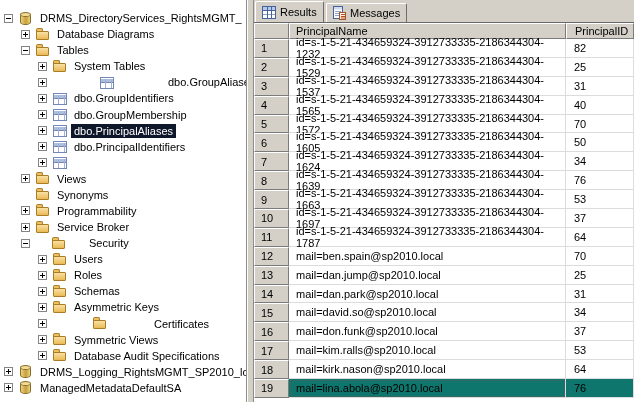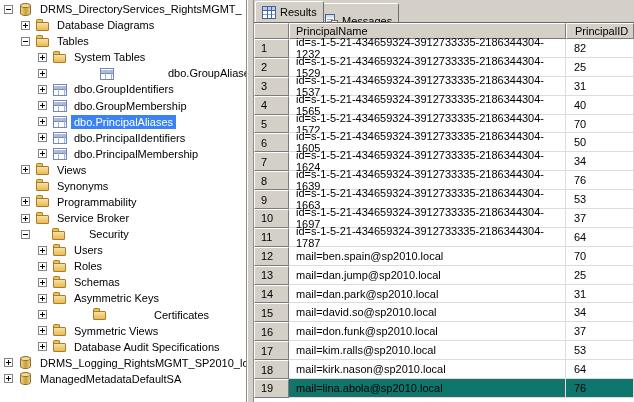--- a/index.html
+++ b/index.html
@@ -6,21 +6,21 @@
   #screen {
     position:relative; width:634px; height:402px; overflow:hidden;
     font-family:"Liberation Sans", sans-serif; font-size:11px; color:#000;
     background:#fff; cursor:default; user-select:none;
   }
 
   
   #tree-panel {
     position:absolute; left:0; top:0; width:247px; height:402px;
     background:#fff; border-right:1px solid #8c8c8c; box-sizing:border-box;
-    overflow:hidden; padding-top:1px;
+    overflow:hidden; padding-top:10px;
   }
   .tree-row { height:16.08px; display:flex; align-items:center; white-space:nowrap; }
   .tree-row.partial { position:absolute; top:400px; left:0; right:0; height:16px; }
   .expander {
     width:9px; height:9px; flex:0 0 9px; box-sizing:border-box;
     background:#fff; border:1px solid #848484; position:relative; margin-right:6px;
   }
   .expander::before { content:""; position:absolute; left:1px; right:1px; top:3px; height:1px; background:#000; }
   .expander.plus::after { content:""; position:absolute; top:1px; bottom:1px; left:3px; width:1px; background:#000; }
   .expander.none { visibility:hidden; }
@@ -49,38 +49,38 @@
   .icon-table { background:#fff; border:1px solid #7388b4; box-sizing:border-box; height:12px; margin-top:1px; }
   .icon-table::before {
     content:""; position:absolute; left:0; top:1px; right:0; height:3px;
     background:#aebedf; border-bottom:1px solid #7388b4;
   }
   .icon-table::after {
     content:""; position:absolute; top:1px; bottom:0; left:4px; width:5px;
     border-left:1px solid #9fb0d4; border-right:1px solid #9fb0d4;
   }
   .tree-label { padding:1px 3px; }
-  .tree-row.selected .tree-label { background:#3b82f6; color:#fff; }
+  .tree-row.selected .tree-label { background:#0f172a; color:#fff; }
 
   
   #splitter { position:absolute; left:248px; top:0; width:6px; height:402px; background:#d4d0c8; }
   #splitter::after { content:""; position:absolute; right:0; top:0; bottom:0; width:1px; background:#8c8c8c; }
 
   
   #results-panel { position:absolute; left:254px; top:0; width:380px; height:402px; background:#d4d0c8; }
 
   #tab-strip { position:absolute; left:0; top:0; right:0; height:22px; }
   .tab {
     position:absolute; display:flex; align-items:center; gap:4px; padding:0 6px;
     background:#d4d0c8; box-sizing:border-box;
     border-top:1px solid #fff; border-left:1px solid #fff; border-right:1px solid #6e6e6e;
     border-radius:2px 2px 0 0;
   }
   #tab-results  { left:1px;  top:1px; height:21px; z-index:2; }
-  #tab-messages { left:64px; top:3px; height:35px; }
+  #tab-messages { left:72px; top:3px; height:19px; }
 
   #grid {
     position:absolute; left:0; top:22px; width:380px; height:380px;
     background:#fff; border-top:1px solid #686868; box-sizing:border-box; overflow:hidden;
   }
   .grid-header { display:flex; height:16px; }
   .hcell {
     box-sizing:border-box; background:#d4d0c8; display:flex; align-items:center; padding-left:6px;
     border-top:1px solid #fff; border-left:1px solid #fff;
     border-right:1px solid #7b7b7b; border-bottom:1px solid #7b7b7b;
@@ -161,21 +161,20 @@
 
   <div class="tree-row" style="padding-left: 38px;">
     <span class="expander plus"></span>
     <span class="tree-icon icon-table"></span>
     <span class="tree-label">dbo.PrincipalIdentifiers</span>
   </div>
 
   <div class="tree-row" style="padding-left: 38px;">
     <span class="expander plus"></span>
     <span class="tree-icon icon-table"></span>
-    <span class="tree-label">dbo.PrincipalMembership</span>
   </div>
 
   <div class="tree-row" style="padding-left: 21px;">
     <span class="expander plus"></span>
     <span class="tree-icon icon-folder"></span>
     <span class="tree-label">Views</span>
   </div>
 
   <div class="tree-row" style="padding-left: 21px;">
     <span class="expander none"></span>

